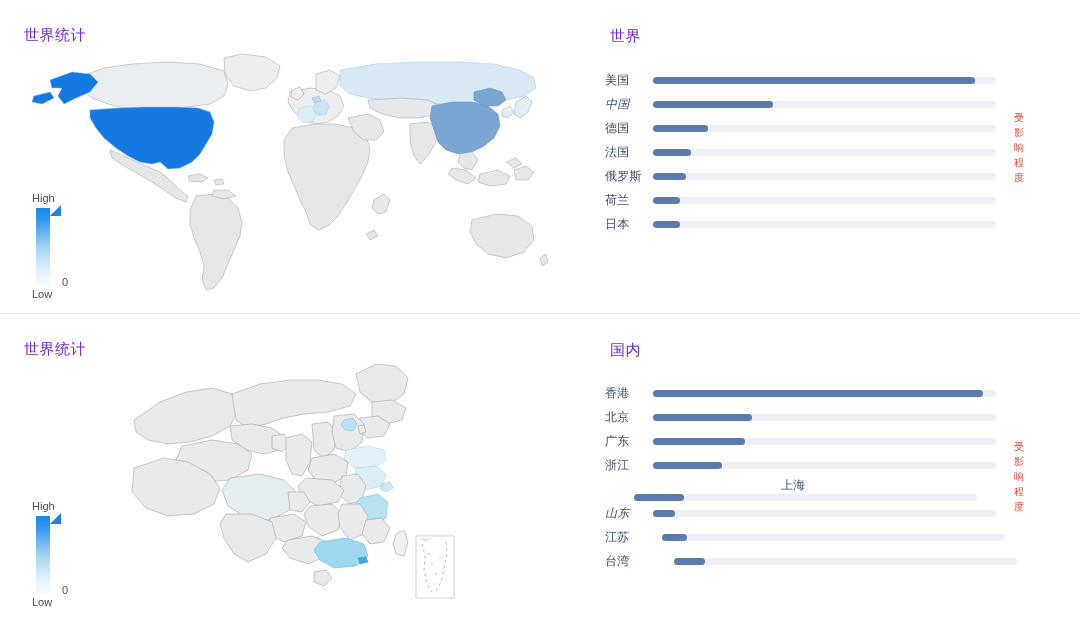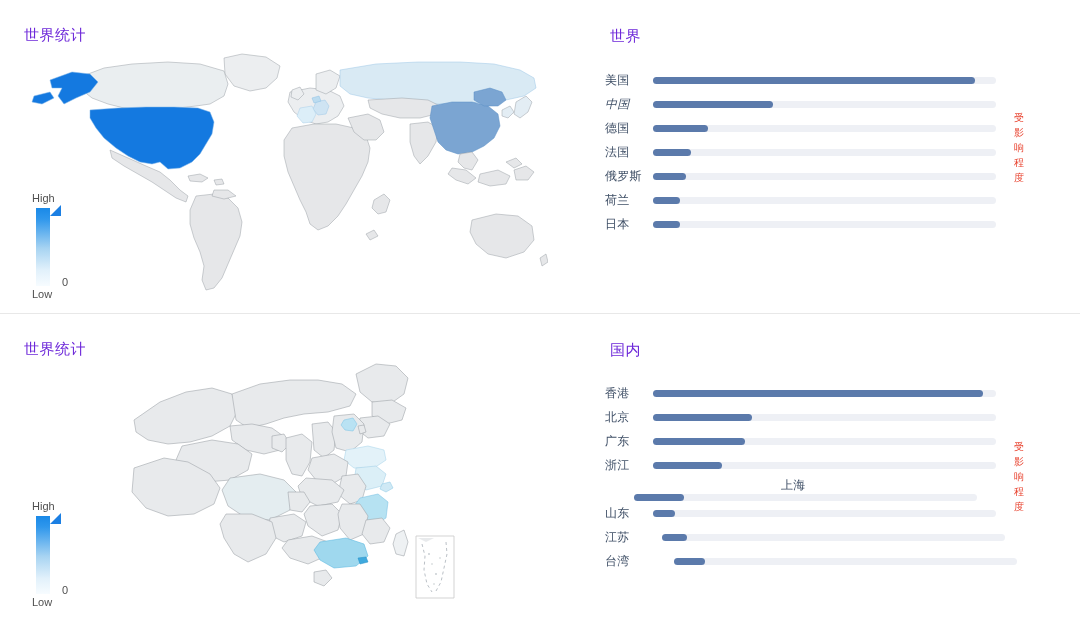--- a/index.html
+++ b/index.html
@@ -343,21 +343,21 @@
         <div class="bar-track" style="width:343px;">
           <div class="bar-fill" style="width:69px;"></div>
         </div>
       </div>
       <div class="bar-row" style="height:24px;flex-direction:column;">
         <div class="bar-label">上海</div>
         <div class="bar-track" style="width:343px;">
           <div class="bar-fill" style="width:50px;"></div>
         </div>
       </div>
-      <div class="bar-row" style="height:24px;">
+      <div class="bar-row" style="height:24px;font-style:italic;">
         <div class="bar-label">山东</div>
         <div class="bar-track" style="width:343px;">
           <div class="bar-fill" style="width:22px;"></div>
         </div>
       </div>
       <div class="bar-row" style="height:24px;gap:20px;">
         <div class="bar-label">江苏</div>
         <div class="bar-track" style="width:343px;">
           <div class="bar-fill" style="width:25px;"></div>
         </div>

